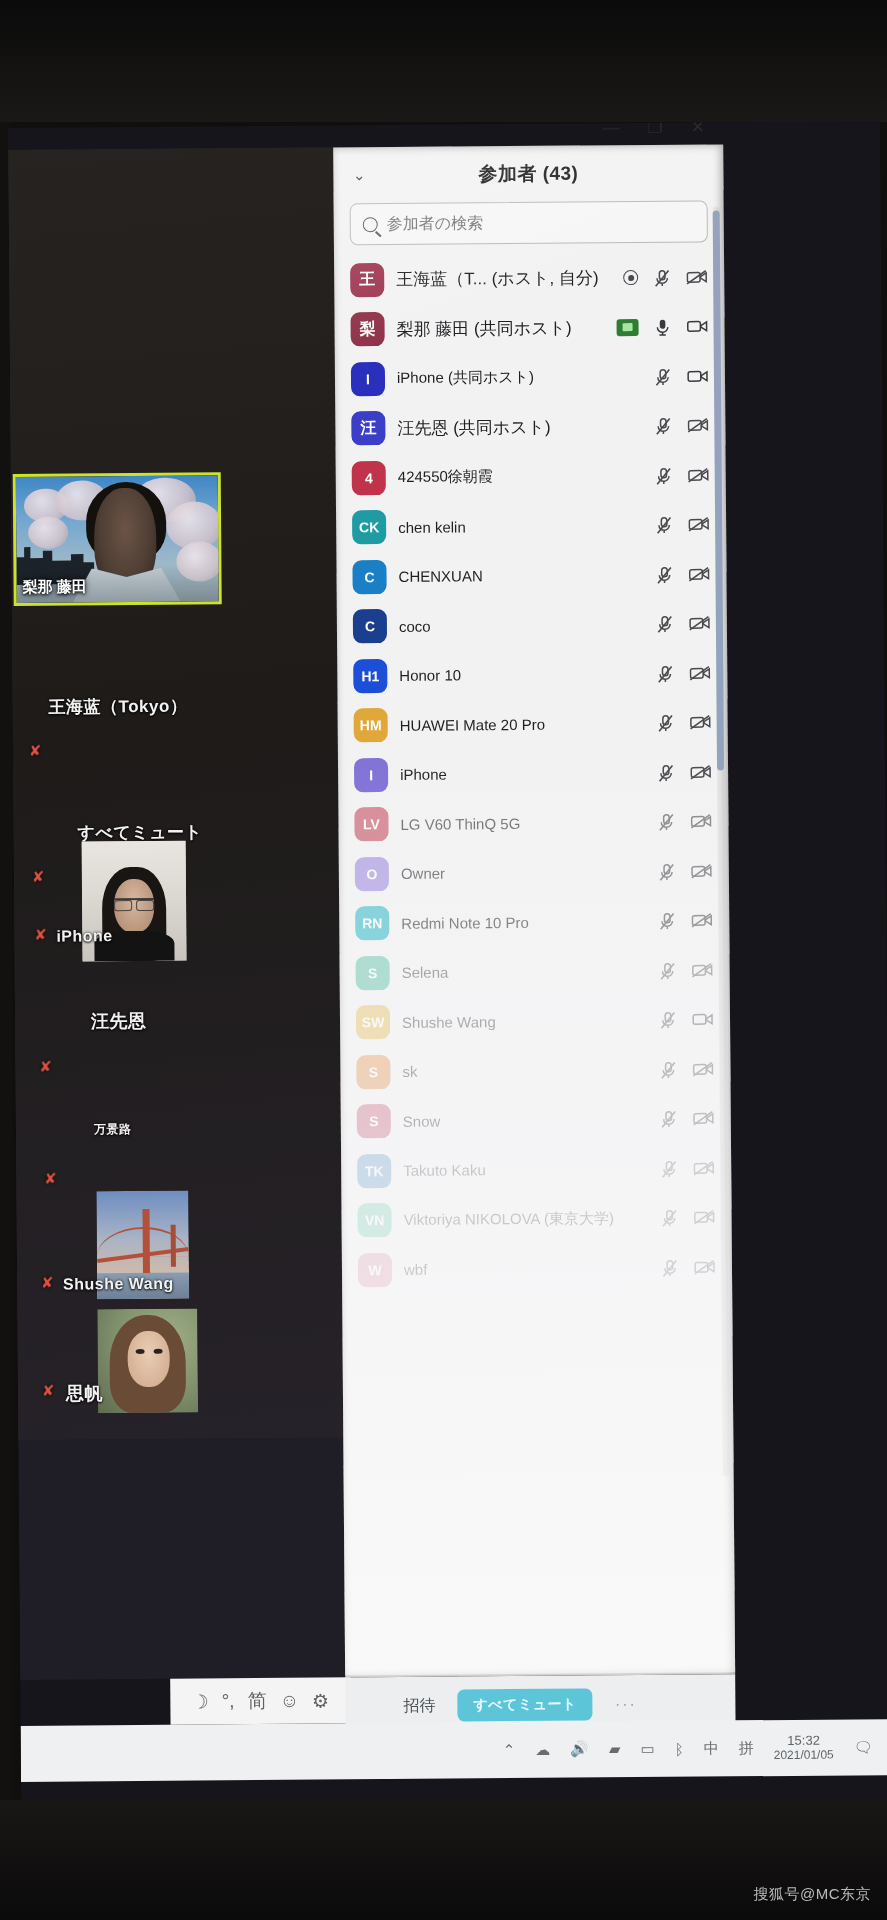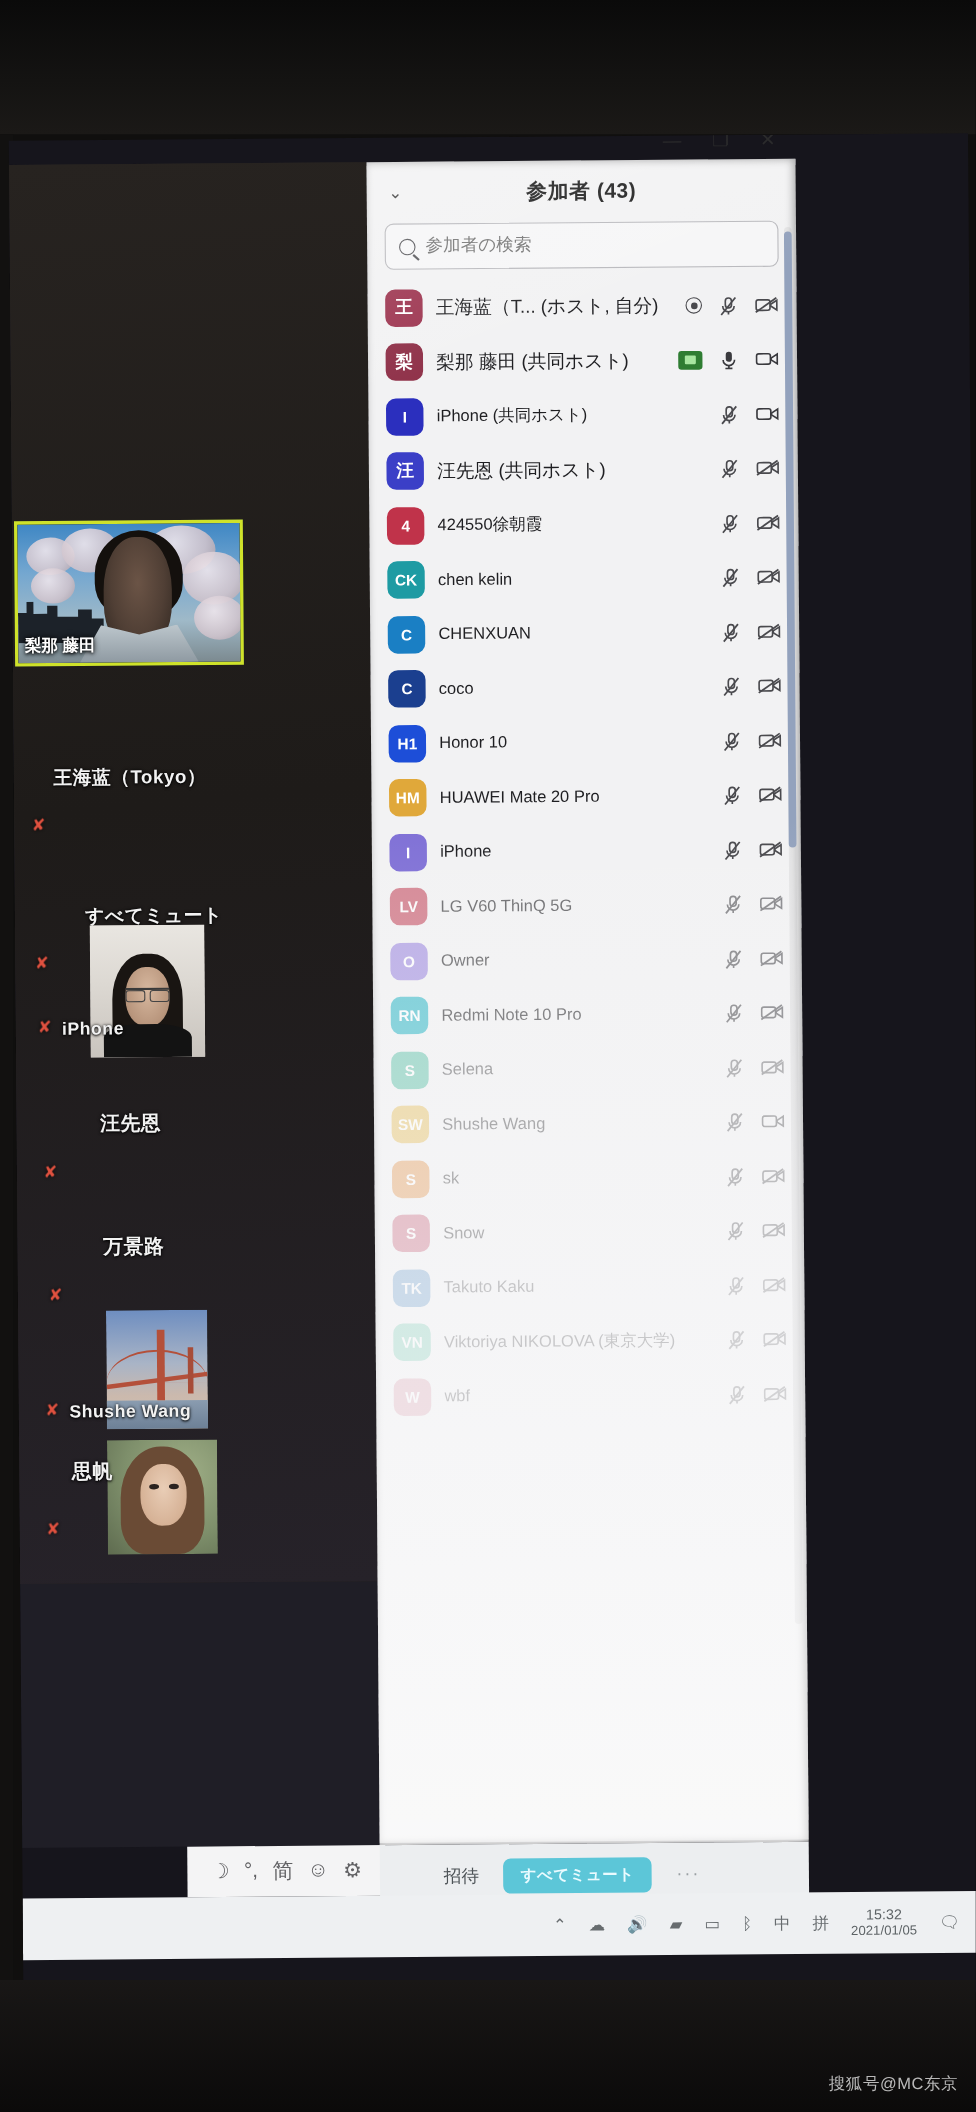--- a/index.html
+++ b/index.html
@@ -280,42 +280,42 @@
         <div class="ti-face"></div>
         <div class="ti-glass"></div>
         <div class="ti-body"></div>
       </div>
       <div class="tile-label" style="left:42px; top:778px; font-size:16px;">iPhone</div>
       <div class="mic-off-badge" style="left:20px; top:776px;">✘</div>
 
       <div class="tile-label" style="left:76px; top:860px; font-size:18px;">汪先恩</div>
       <div class="mic-off-badge" style="left:24px; top:908px;">✘</div>
 
-      <div class="tile-label" style="left:78px; top:972px; font-size:18px;">万景路</div>
+      <div class="tile-label" style="left:78px; top:972px; font-size:12px;">万景路</div>
       <div class="mic-off-badge" style="left:28px; top:1020px;">✘</div>
 
       <div class="thumb-bridge">
         <div class="br-sky"></div>
         <div class="br-water"></div>
         <div class="br-cable"></div>
         <div class="br-deck"></div>
         <div class="br-tower"></div>
         <div class="br-tower2"></div>
       </div>
       <div class="tile-label" style="left:46px; top:1126px; font-size:16px;">Shushe Wang</div>
       <div class="mic-off-badge" style="left:24px; top:1124px;">✘</div>
 
       <div class="thumb-woman">
         <div class="wm-bg"></div>
         <div class="wm-hair"></div>
         <div class="wm-face"></div>
         <div class="wm-eye" style="left:38px;"></div>
         <div class="wm-eye" style="left:56px;"></div>
       </div>
-      <div class="tile-label" style="left:48px; top:1176px; font-size:18px;font-family:Liberation Serif, serif;">思帆</div>
+      <div class="tile-label" style="left:48px; top:1232px; font-size:18px;font-family:Liberation Serif, serif;">思帆</div>
       <div class="mic-off-badge" style="left:24px; top:1232px;">✘</div>
     </div>
 
     <div id="meeting-toolbar">
       <span class="tb">☽</span>
       <span class="tb">°,</span>
       <span class="tb">简</span>
       <span class="tb">☺</span>
       <span class="tb">⚙</span>
     </div>

